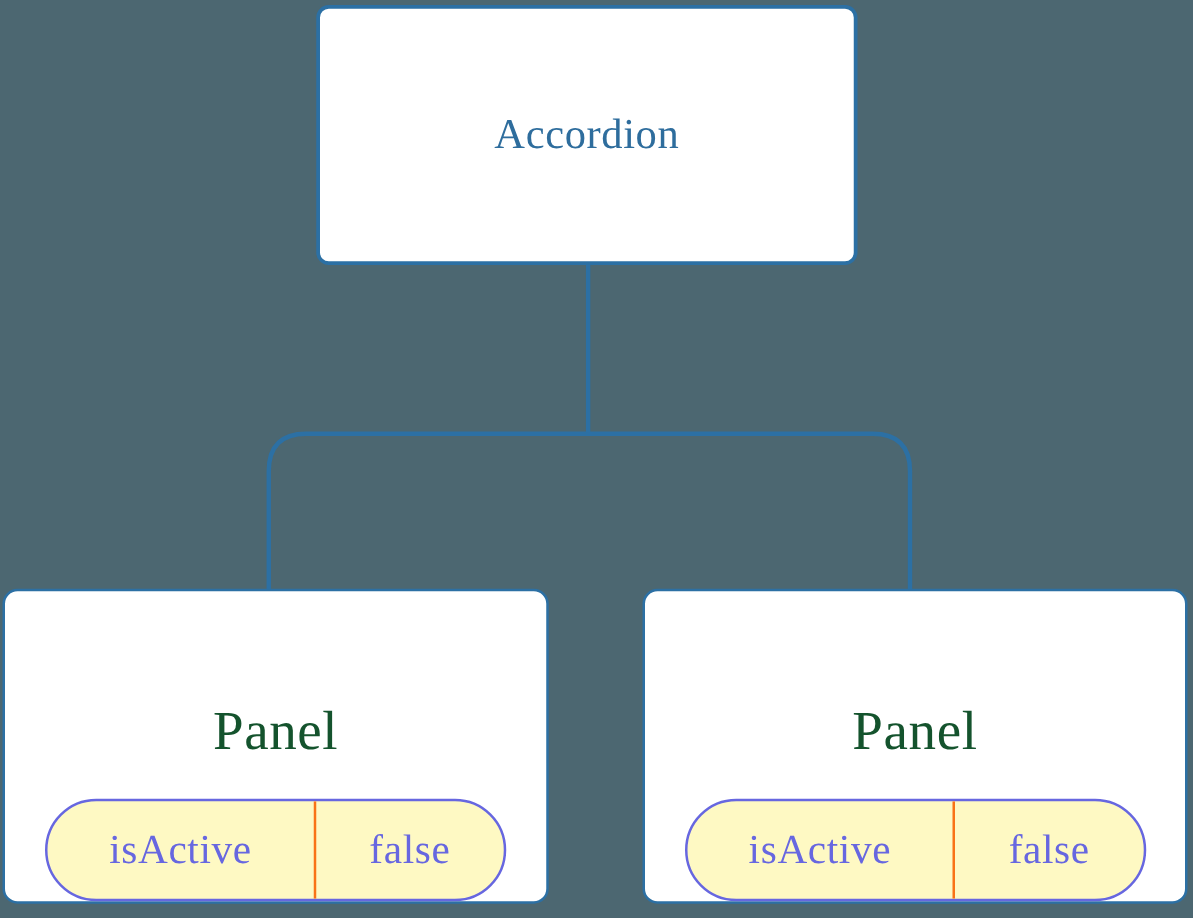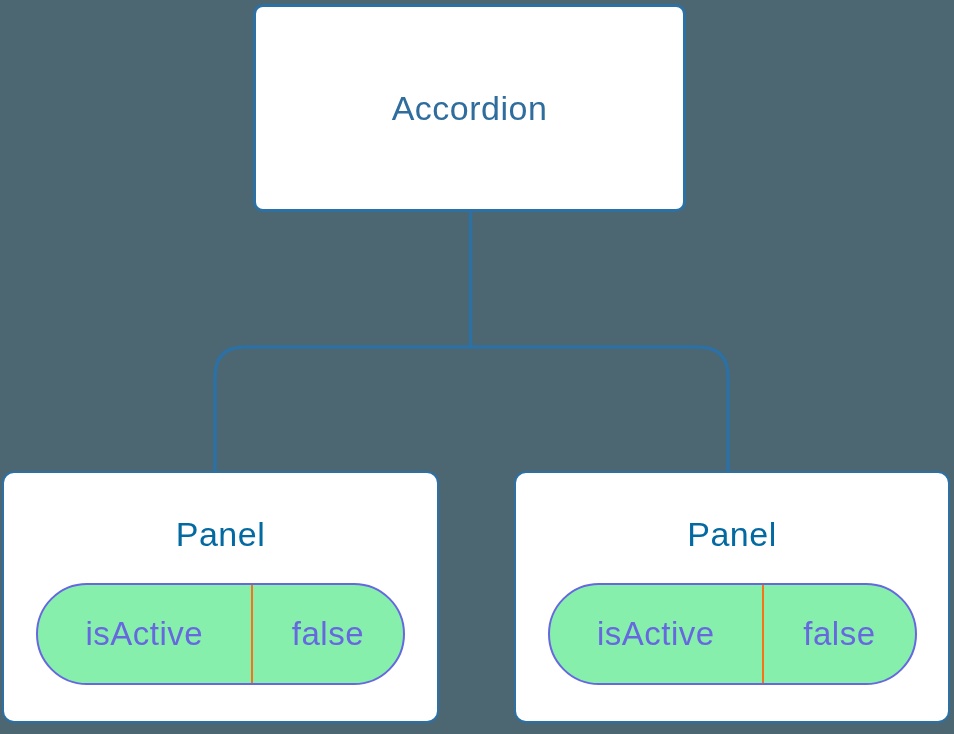--- a/index.html
+++ b/index.html
@@ -25,20 +25,21 @@
   }
   .connectors path {
     fill: none;
     stroke: #2C70A4;
     stroke-width: 3.5;
   }
   .node {
     position: absolute;
     background: #FFFFFF;
     box-sizing: border-box;
+    font-family: Liberation Serif, serif;
   }
   .node.root {
     left: 253px;
     top: 4px;
     width: 433px;
     height: 208px;
     border: 3px solid #2C70A4;
     border-radius: 10px;
     display: flex;
     align-items: center;
@@ -57,34 +58,35 @@
     border-radius: 12px;
     display: flex;
     flex-direction: column;
     align-items: center;
     padding-top: 42px;
     gap: 29px;
   }
   .node.panel.left  { left: 2px;   width: 437px; }
   .node.panel.right { left: 514px; width: 436px; }
   .panel-title {
-    color: #0369a1;
-    font-size: 34px;
+    color: #14532d;
+    font-size: 44px;
     font-weight: 500;
     letter-spacing: 0.5px;
+    margin-top: 44px;
   }
   .pill {
     width: 369px;
     height: 102px;
     box-sizing: border-box;
     border: 2px solid #6767E0;
     border-radius: 51px;
     display: flex;
     overflow: hidden;
-    background: #86efac;
+    background: #fef9c3;
   }
   .pill-cell {
     display: flex;
     align-items: center;
     justify-content: center;
     color: #6767E0;
     font-size: 33px;
     letter-spacing: 0.5px;
   }
   .pill-cell.key {

